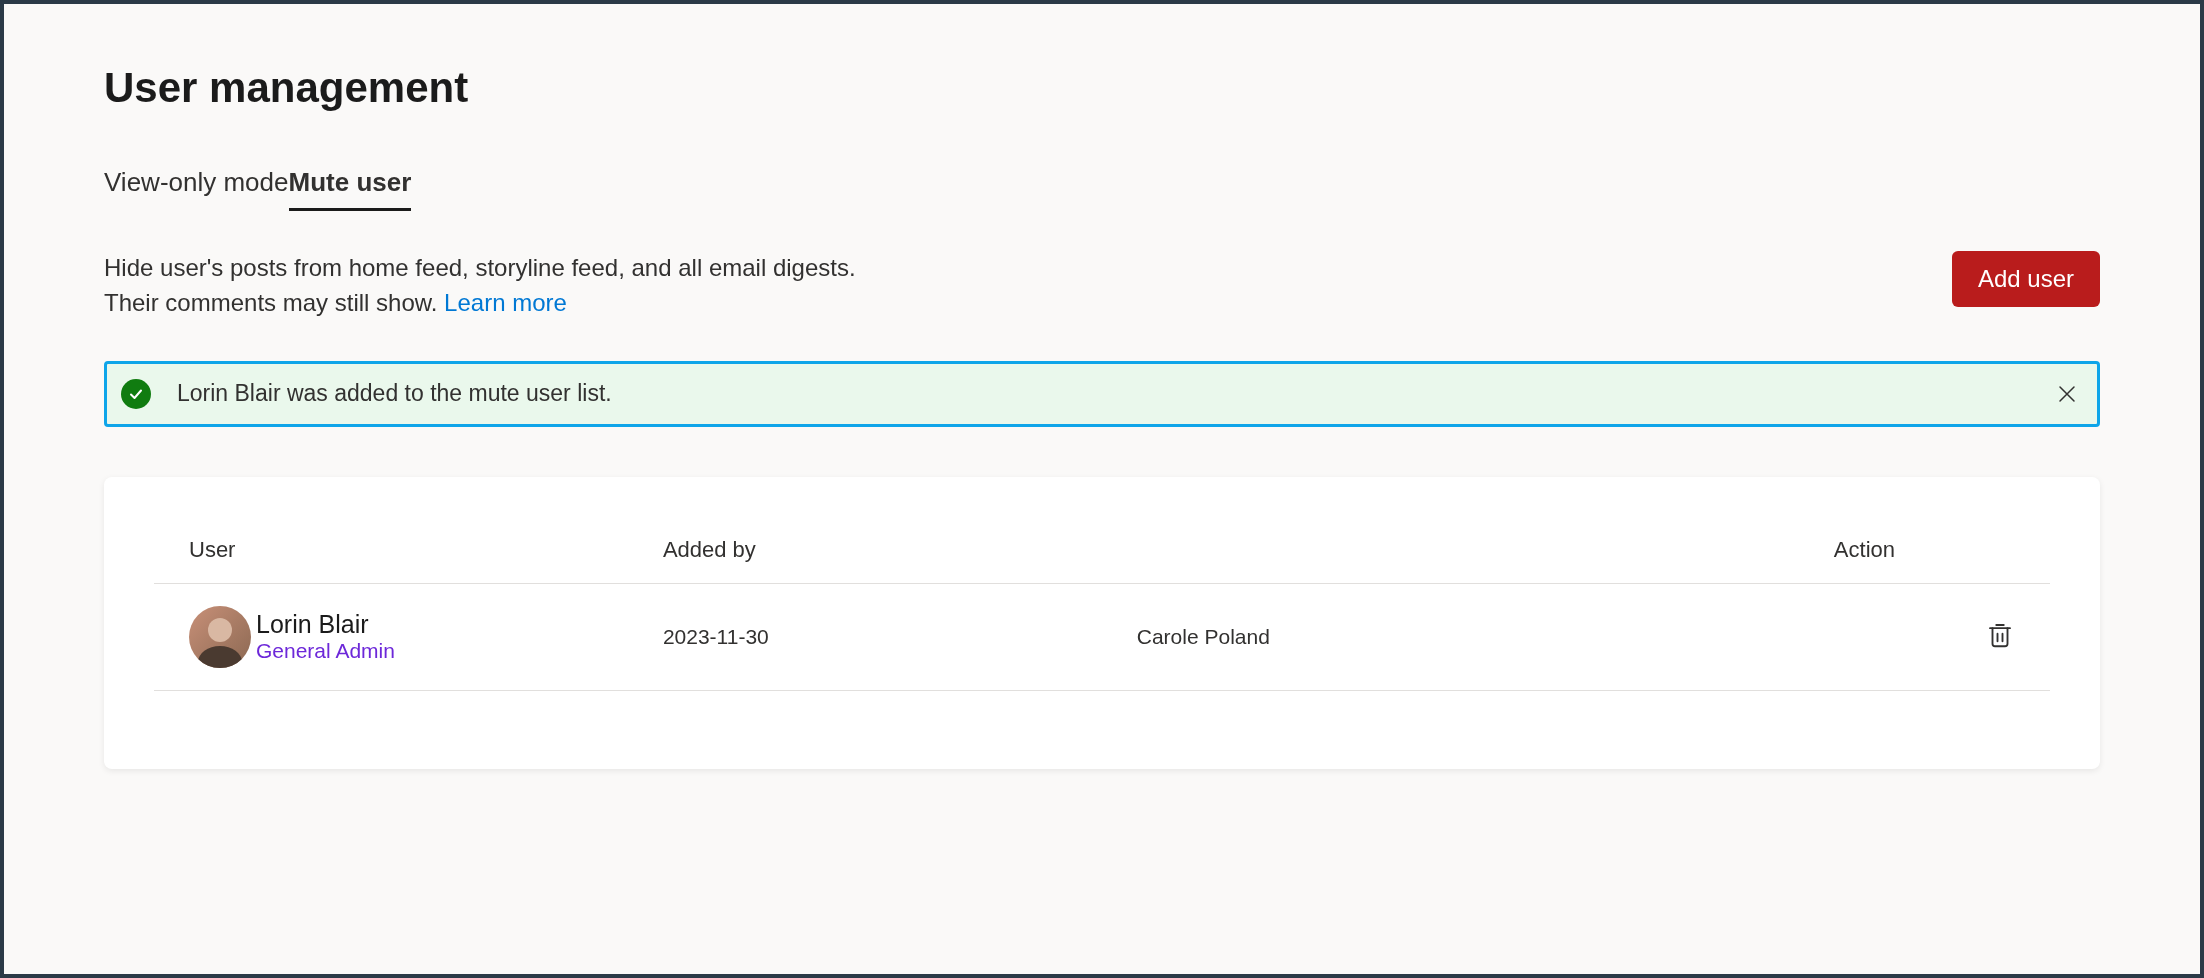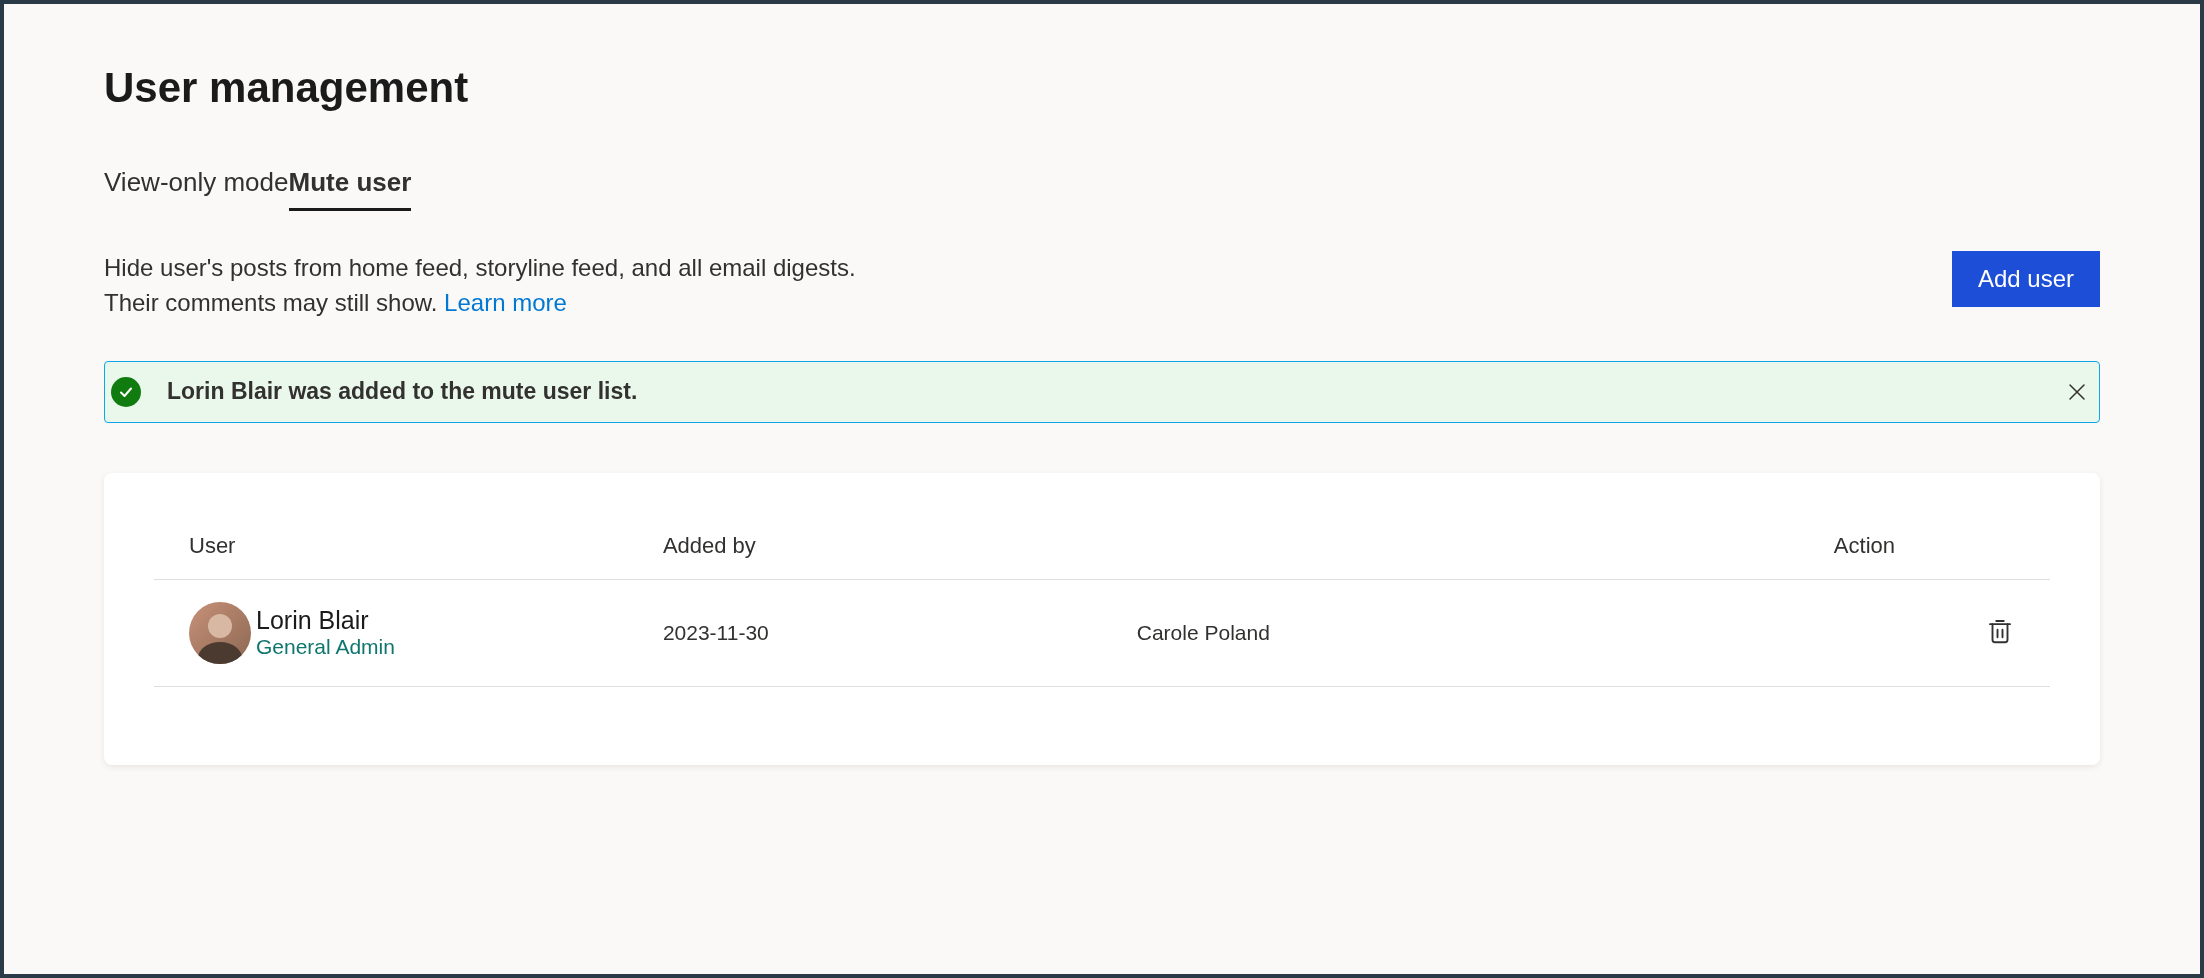--- a/index.html
+++ b/index.html
@@ -48,38 +48,37 @@
       font-size: 24px;
       line-height: 1.45;
       color: #323130;
     }
     .learn-more {
       color: #0078d4;
       text-decoration: none;
       cursor: pointer;
     }
     .add-user-btn {
-      background: #1d4ed8;
+      background: #b91c1c;
       color: #fff;
       border: none;
       font-size: 24px;
       font-weight: 500;
       padding: 14px 26px;
-      border-radius: 0;
+      border-radius: 6px;
       cursor: pointer;
     }
     .alert {
       display: flex;
       align-items: center;
       background: #eaf8ec;
-      border: 1px solid #0ea5e9;
+      border: 3px solid #0ea5e9;
       border-radius: 4px;
-      padding: 14px 6px;
+      padding: 14px 14px;
       margin-bottom: 50px;
-      font-weight: bold;
     }
     .alert-check {
       width: 30px;
       height: 30px;
       border-radius: 50%;
       background: #107c10;
       display: flex;
       align-items: center;
       justify-content: center;
       margin-right: 26px;
@@ -170,21 +169,21 @@
       height: 32px;
       background: #4a3a30;
       border-radius: 50% 50% 0 0;
     }
     .user-name {
       font-size: 25px;
       color: #1b1b1b;
     }
     .user-role {
       font-size: 21px;
-      color: #0f766e;
+      color: #6d28d9;
     }
     .td {
       font-size: 21px;
       color: #323130;
     }
     .action-cell {
       display: flex;
       justify-content: flex-end;
     }
     .trash-btn {

